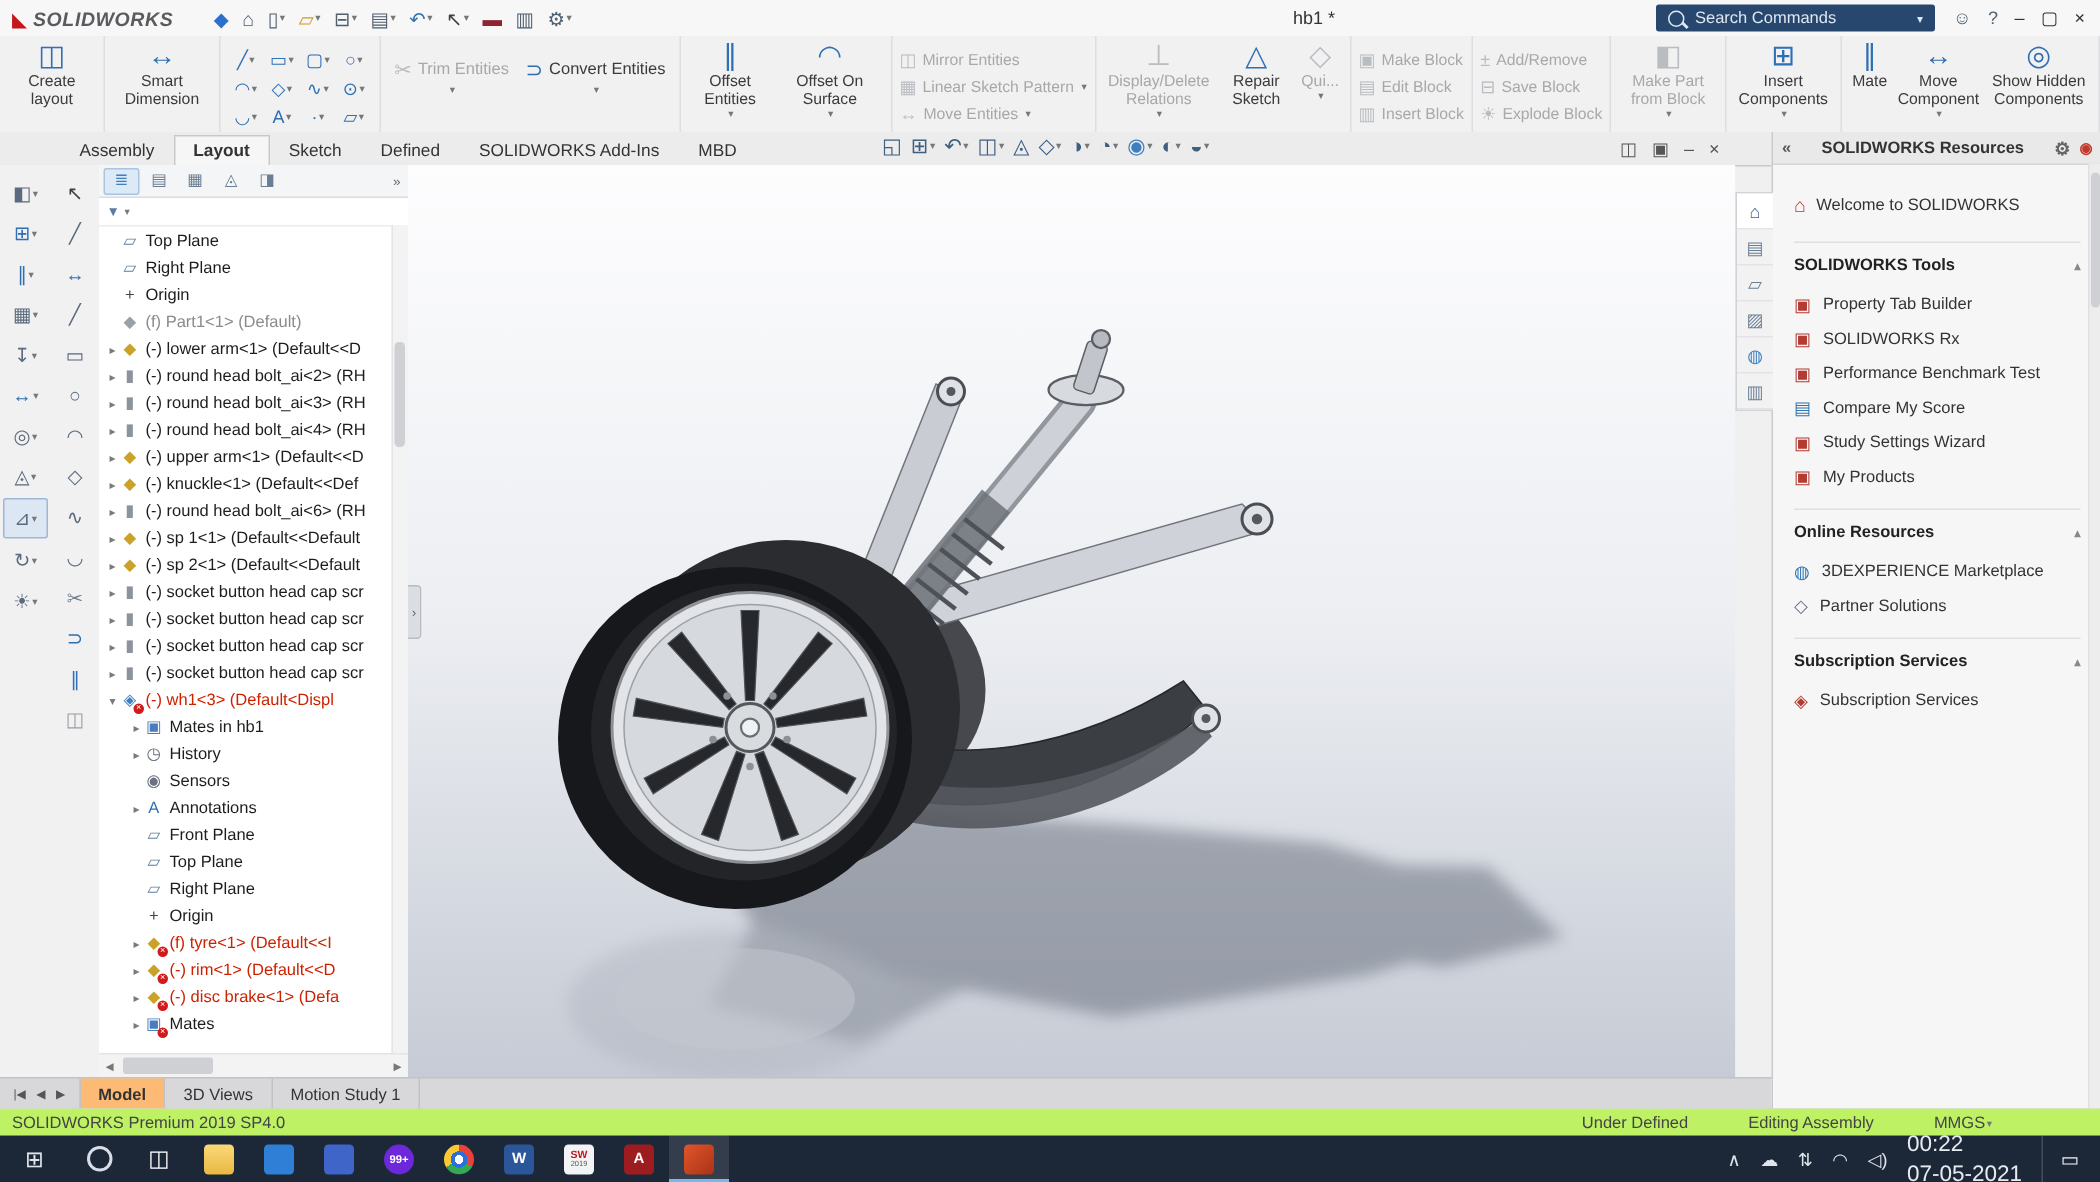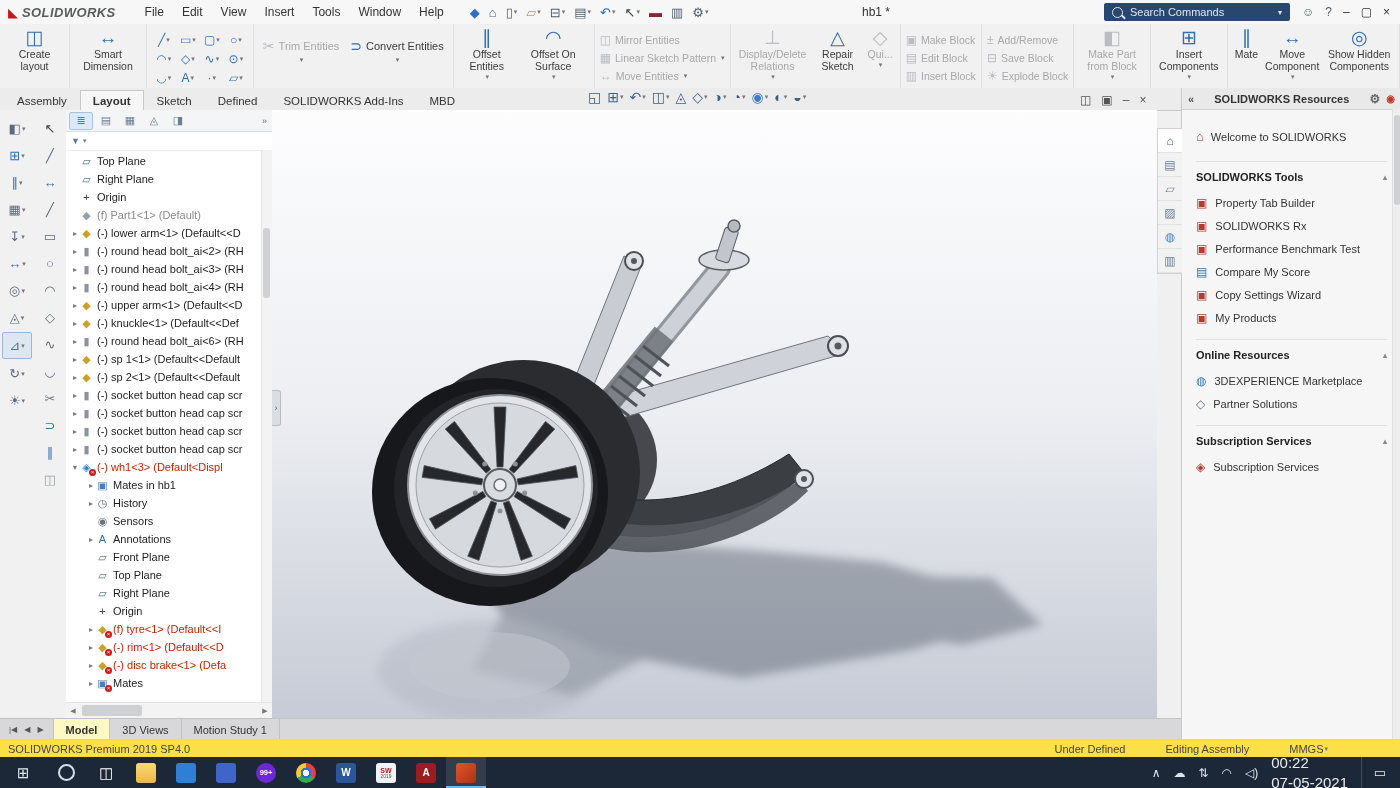--- a/index.html
+++ b/index.html
@@ -42,21 +42,21 @@
   .medbtn{display:flex;flex-direction:column;align-items:center;font-size:11px;padding:12px 4px 0;color:#3b3b3d;}
   .medbtn .row{display:flex;align-items:center;gap:4px;white-space:nowrap;}
   .medbtn .dd{margin-top:3px;}
   .rowstack{display:flex;flex-direction:column;gap:1px;padding-top:4px;}
   .rowbtn{display:flex;align-items:center;gap:4px;font-size:10.5px;height:17px;color:#3b3b3d;white-space:nowrap;}
   .grid{display:grid;grid-template-columns:repeat(4,24px);grid-auto-rows:19px;padding-top:3px;}
   .gcell{display:flex;align-items:center;justify-content:center;}
 
   
   .tabrow{position:absolute;top:88px;left:0;width:1181px;height:22px;background:#ececed;
-    border-bottom:1px solid #c9c9cb;display:flex;align-items:flex-end;}
+    border-bottom:1px solid #c9c9cb;display:flex;align-items:flex-end;padding-left:36px;}
   .cmdtabs{display:flex;align-items:flex-end;padding-left:4px;height:100%;}
   .cmdtab{font-size:11.5px;padding:4px 12px 3px;color:#333;border:1px solid transparent;border-bottom:none;}
   .cmdtab.active{background:#f6f6f7;border-color:#c9c9cb;font-weight:bold;}
   .headsup{position:absolute;top:90px;left:588px;display:flex;align-items:center;gap:6px;z-index:5;}
   .hbtn{display:inline-flex;align-items:center;}
   .doccontrols{position:absolute;top:90px;left:1080px;display:flex;gap:10px;color:#555;z-index:5;}
 
   
   .stripA,.stripB{position:absolute;top:110px;bottom:70px;background:#f1f1f2;
     display:flex;flex-direction:column;align-items:center;padding-top:6px;gap:2px;}
@@ -121,22 +121,22 @@
   .resitem{display:flex;align-items:center;gap:8px;height:23px;}
   .resscroll{position:absolute;right:0;top:21px;width:8px;bottom:0;background:#ededee;border-left:1px solid #e0e0e1;}
   .resthumb{position:absolute;top:6px;right:1px;width:6px;height:90px;background:#cfd0d3;border-radius:3px;}
 
   
   .bottombar{position:absolute;left:0;top:718px;width:1181px;height:21px;background:#d8d8da;
     border-top:1px solid #c2c2c4;display:flex;align-items:stretch;font-size:11px;}
   .bnav{display:flex;align-items:center;gap:7px;padding:0 9px;color:#555;font-size:8px;}
   .btabs{display:flex;align-items:stretch;}
   .btab{display:flex;align-items:center;padding:0 12px;border-right:1px solid #c2c2c4;color:#333;}
-  .btab.active{background:#fef9c3;font-weight:bold;border-left:1px solid #c2c2c4;}
-  .statusbar{position:absolute;left:0;top:739px;width:1400px;height:18px;background:#fde047;
+  .btab.active{background:#fdba74;font-weight:bold;border-left:1px solid #c2c2c4;}
+  .statusbar{position:absolute;left:0;top:739px;width:1400px;height:18px;background:#bef264;
     border-top:1px solid #d4d4d6;display:flex;align-items:center;font-size:11px;color:#444;
     padding:0 8px;box-sizing:border-box;}
   .stright{margin-left:auto;display:flex;gap:40px;padding-right:64px;align-items:center;}
   .stitem{display:inline-flex;align-items:center;}
 
   
   .taskbar{position:absolute;left:0;top:757px;width:1400px;height:31px;background:#1c2838;
     display:flex;align-items:center;color:#e7ebf0;}
   .startbtn{width:46px;height:100%;display:flex;align-items:center;justify-content:center;
     font-size:15px;color:#dfe5ec;}
@@ -172,29 +172,20 @@
 </head>
 <body>
 
 <div class="screen" data-name="solidworks-window">
 
   <div class="titlebar" data-name="titlebar">
     <div class="logo" data-name="solidworks-logo">
       <span class="logo-mark" data-name="solidworks-logo-icon">◣</span>
       <span class="logo-text" data-name="solidworks-logo-text">SOLIDWORKS</span>
     </div>
-    <div class="menubar" id="menubar" data-name="menubar">
-        <span class="menu-item" data-name="menu-file">File</span>
-        <span class="menu-item" data-name="menu-edit">Edit</span>
-        <span class="menu-item" data-name="menu-view">View</span>
-        <span class="menu-item" data-name="menu-insert">Insert</span>
-        <span class="menu-item" data-name="menu-tools">Tools</span>
-        <span class="menu-item" data-name="menu-window">Window</span>
-        <span class="menu-item" data-name="menu-help">Help</span>
-      </div>
     <div class="quickbar" id="quickbar" data-name="quick-access-toolbar">
         <span class="qbtn" data-name="pin-button">
           <span class="gl" data-name="pin-icon" style="color: rgb(46, 111, 206); font-size: 13px;">◆</span>
         </span>
         <span class="qbtn" data-name="home-button">
           <span class="gl" data-name="home-icon" style="color: rgb(81, 96, 111); font-size: 13px;">⌂</span>
         </span>
         <span class="qbtn" data-name="new-document-button">
           <span class="gl" data-name="new-document-icon" style="color: rgb(81, 96, 111); font-size: 13px;">▯</span>
           <span class="dd">▾</span>
@@ -912,21 +903,21 @@
           <div class="resitem" data-name="performance-benchmark-test-link">
             <span class="gl" data-name="performance-benchmark-icon" style="color: rgb(180, 59, 50); font-size: 12px;">▣</span>
             <span>Performance Benchmark Test</span>
           </div>
           <div class="resitem" data-name="compare-my-score-link">
             <span class="gl" data-name="compare-score-icon" style="color: rgb(46, 116, 181); font-size: 12px;">▤</span>
             <span>Compare My Score</span>
           </div>
           <div class="resitem" data-name="copy-settings-wizard-link">
             <span class="gl" data-name="copy-settings-icon" style="color: rgb(180, 59, 50); font-size: 12px;">▣</span>
-            <span>Copy Settings Wizard</span>
+            <span>Study Settings Wizard</span>
           </div>
           <div class="resitem" data-name="my-products-link">
             <span class="gl" data-name="my-products-icon" style="color: rgb(180, 59, 50); font-size: 12px;">▣</span>
             <span>My Products</span>
           </div>
         </div>
         <div class="ressec">
           <div class="ressec-h" data-name="section-header-online-resources">
             <span>Online Resources</span>
             <span class="sec-chev">▴</span>

